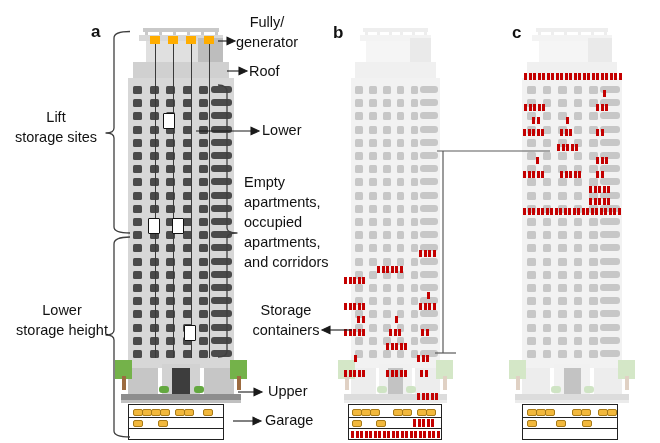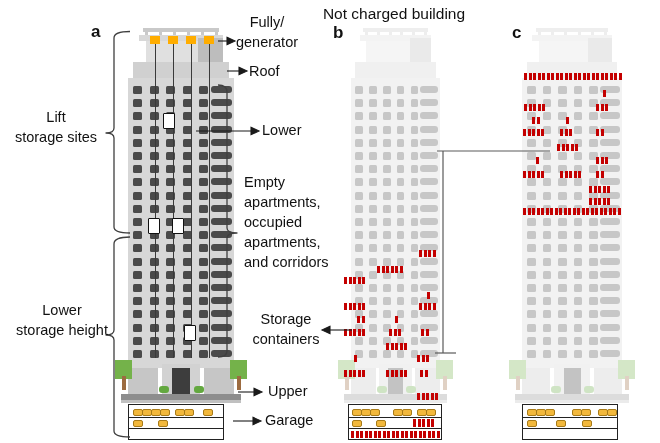--- a/index.html
+++ b/index.html
@@ -13,21 +13,21 @@
   #ttl-c{left:480px;top:4px;width:176px;}
   #pl-a{left:91px;top:22px;}
   #pl-b{left:333px;top:23px;}
   #pl-c{left:512px;top:23px;}
   #lbl-motor{left:229px;top:12px;width:76px;text-align:center;}
   #lbl-roof{left:249px;top:61px;}
   #lbl-upper{left:0px;top:107px;width:112px;text-align:center;}
   #lbl-lift{left:262px;top:120px;}
   #lbl-apart{left:244px;top:172px;width:110px;}
   #lbl-lower{left:4px;top:300px;width:116px;text-align:center;}
-  #lbl-storage{left:236px;top:309px;width:100px;text-align:center;}
+  #lbl-storage{left:236px;top:300px;width:100px;text-align:center;}
   #lbl-hall{left:268px;top:381px;}
   #lbl-garage{left:265px;top:410px;}
   #lbl-avg{left:444px;top:221px;width:106px;text-align:center;}
   #overlay{position:absolute;left:0;top:0;z-index:6;pointer-events:none;}
   .lbl{z-index:7;}
 </style>
 </head>
 <body>
 
 <div id="figure">
@@ -755,21 +755,20 @@
       <polygon points="251,127.3 259,131 251,134.7"></polygon>
       <line x1="330" y1="330" x2="352" y2="330"></line>
       <polygon points="330,326.3 322,330 330,333.7"></polygon>
       <line x1="238" y1="392" x2="254" y2="392"></line>
       <polygon points="254,388.3 262,392 254,395.7"></polygon>
       <line x1="233" y1="421" x2="253" y2="421"></line>
       <polygon points="253,417.3 261,421 253,424.7"></polygon>
     </g>
   </svg>
 
-  <div class="lbl title" id="ttl-b">Not charged building</div>
   <div class="lbl panel" id="pl-a">a</div>
   <div class="lbl panel" id="pl-b">b</div>
   <div class="lbl panel" id="pl-c">c</div>
   <div class="lbl" id="lbl-motor">Fully/
 generator</div>
   <div class="lbl" id="lbl-roof">Roof</div>
   <div class="lbl" id="lbl-upper">Lift
 storage sites</div>
   <div class="lbl" id="lbl-lift">Lower</div>
   <div class="lbl" id="lbl-apart">Empty

